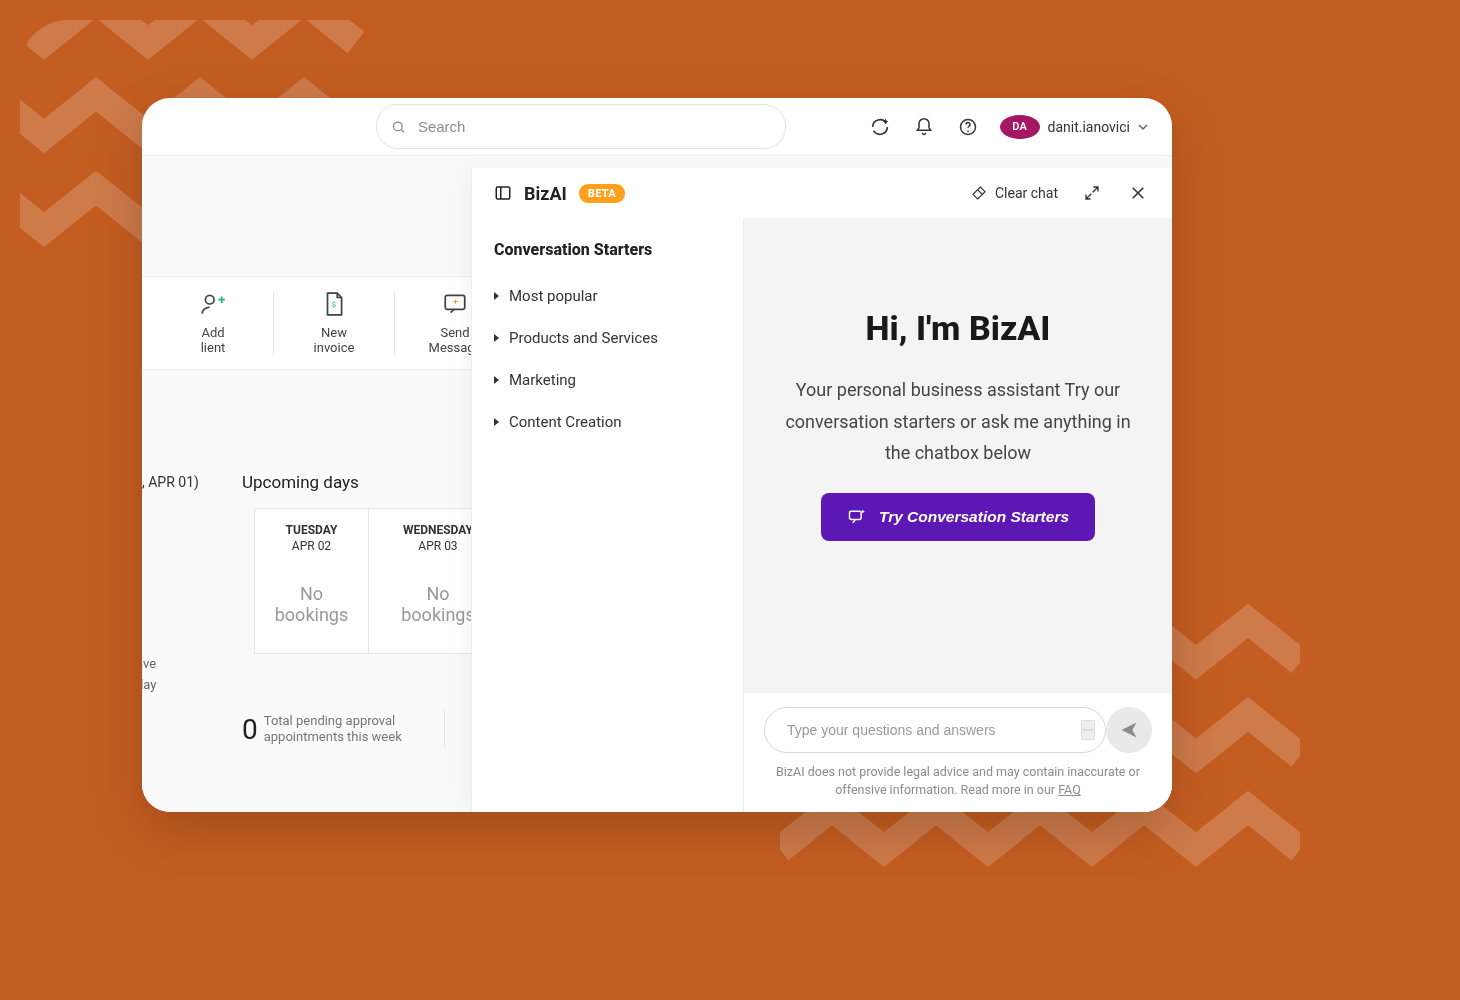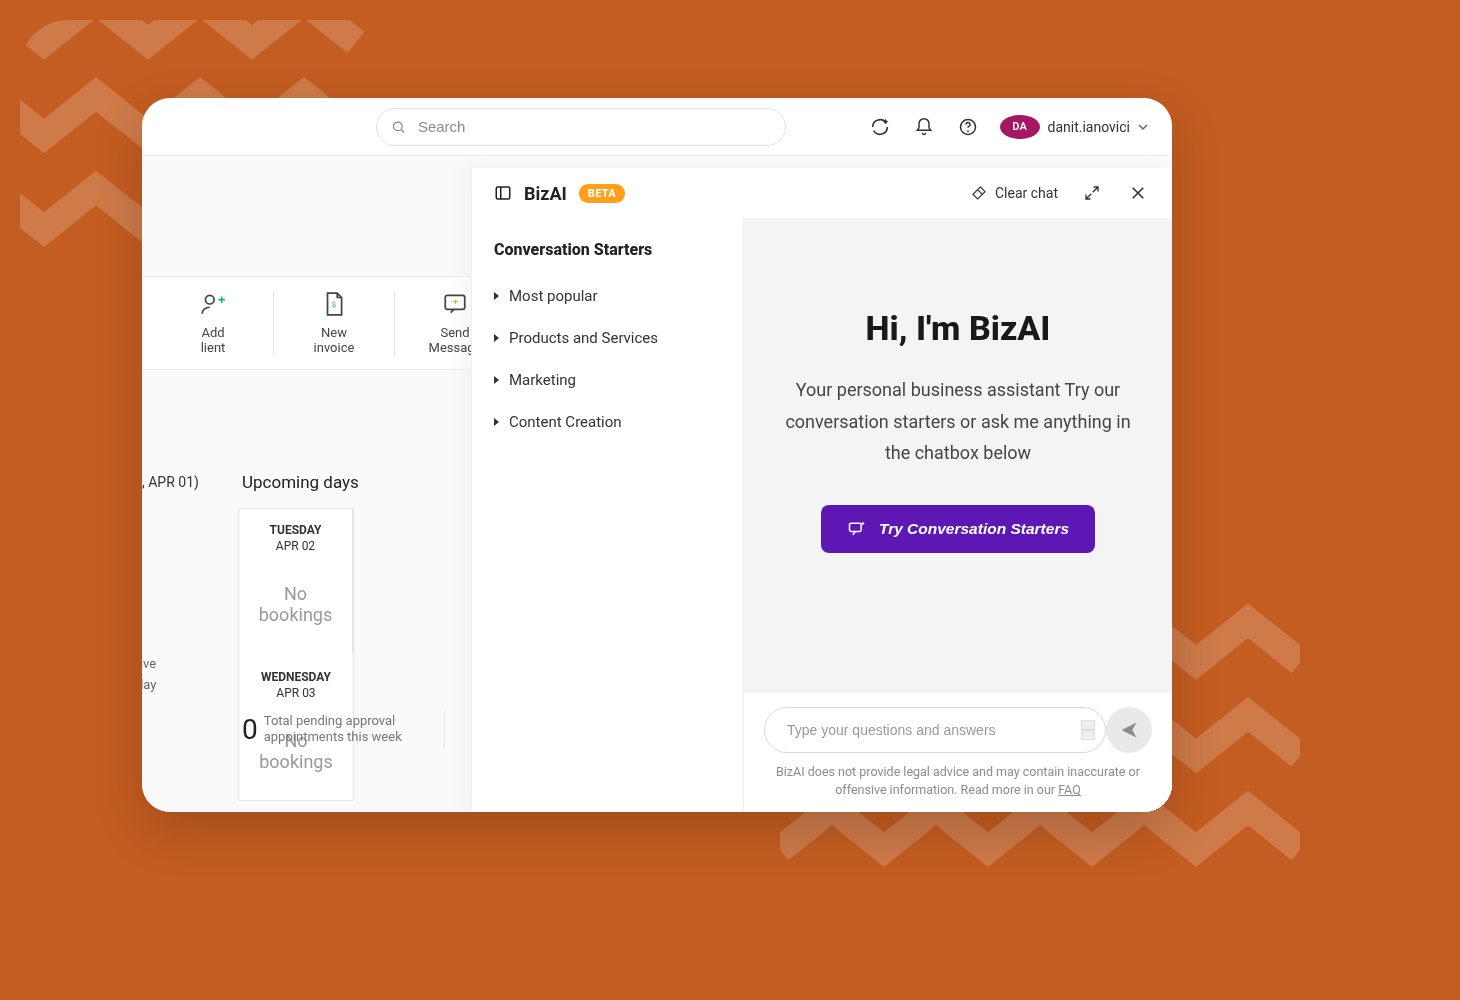--- a/index.html
+++ b/index.html
@@ -50,21 +50,21 @@
     border-bottom: 1px solid #eee;
   }
   .search-pill {
     margin-left: 210px;
     display: flex;
     align-items: center;
     gap: 12px;
     background: #fff;
     border: 1px solid #e2e2e2;
     border-radius: 22px;
-    height: 38px;
+    height: 45px;
     width: 410px;
     padding: 0 14px;
     color: #888;
   }
   .search-pill input {
     border: none; outline: none; width: 100%;
     font-size: 15px; color: #444;
   }
   .search-pill input::placeholder { color: #8c8c8c; }
   .topbar-right {
@@ -109,25 +109,24 @@
   .sep { width: 1px; background: #e6e6e6; }
   .today-label {
     position: absolute; top: 318px; left: -10px;
     font-size: 14px; color: #333;
   }
   .upcoming {
     position: absolute; top: 316px; left: 100px;
     font-size: 17px; color: #222;
   }
   .daycards {
-    position: absolute; top: 352px; left: 96px;
-    display: flex; gap: 3px;
+    position: absolute; top: 352px; left: 112px;
+    display: flex; gap: 12px;
     border: 1px solid #e6e6e6;
     background: #fff;
-    flex-direction: column;
   }
   .daycard {
     width: 114px; padding: 14px 10px 28px;
     text-align: center;
     border-right: 1px solid #e6e6e6;
   }
   .daycard:last-child { border-right: none; }
   .day-name { font-size: 12px; font-weight: 700; color: #333; }
   .day-date { font-size: 12px; color: #333; margin-top: 2px; }
   .day-empty { font-size: 18px; color: #999; margin-top: 30px; }
@@ -192,21 +191,21 @@
   .chat-scroll {
     flex: 1;
     overflow-y: auto;
     padding: 90px 28px 40px;
     text-align: center;
     position: relative;
   }
   .chat-scroll::-webkit-scrollbar { width: 10px; }
   .chat-scroll::-webkit-scrollbar-thumb { background: #cfcfcf; border-radius: 5px; }
   .hi { font-size: 34px; font-weight: 800; color: #191919; margin-bottom: 26px; }
-  .sub { font-size: 18px; color: #454545; line-height: 1.75; margin-bottom: 36px; }
+  .sub { font-size: 18px; color: #454545; line-height: 1.75; margin-bottom: 24px; }
   .cta {
     display: inline-flex; align-items: center; gap: 12px;
     background: #5d17b5; color: #fff;
     border: none; border-radius: 8px;
     padding: 14px 26px;
     font-size: 15.5px; font-weight: 600;
     cursor: pointer;
     font-style: italic;
   }
   .input-bar {

